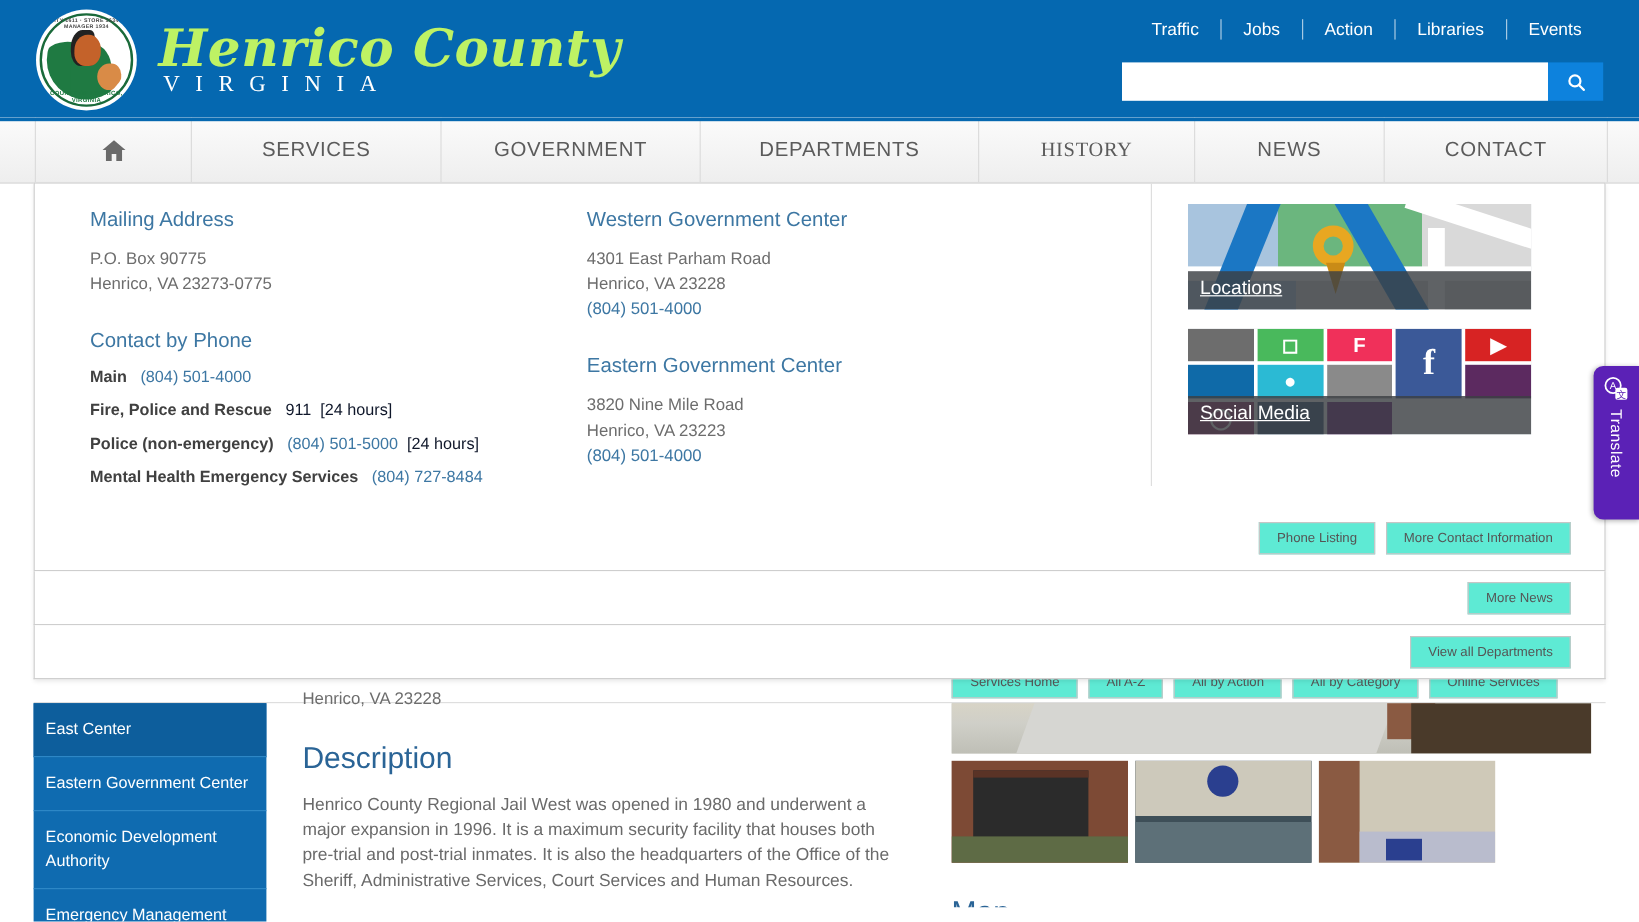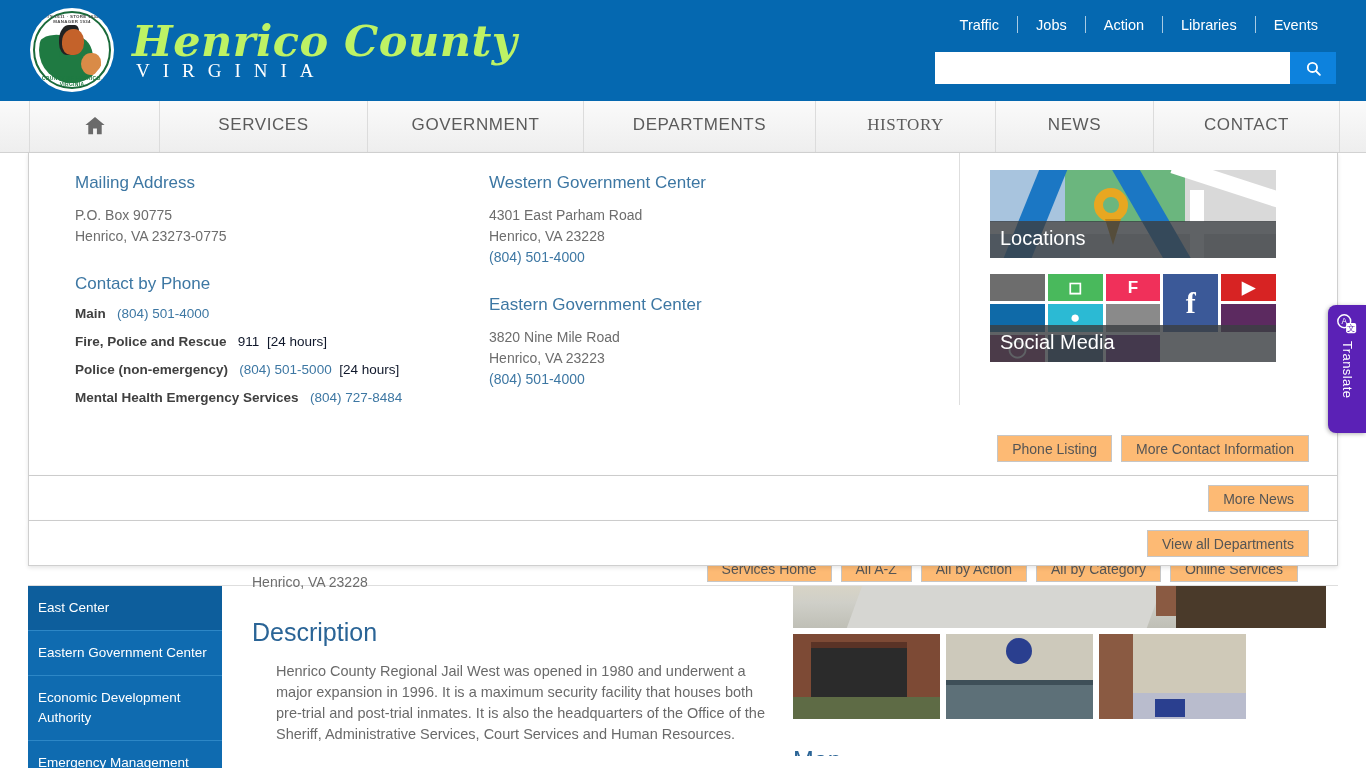--- a/index.html
+++ b/index.html
@@ -197,21 +197,21 @@
 
   
   .tile {
     width: 286px; height: 88px; position: relative;
     overflow: hidden; cursor: pointer; margin-bottom: 16px;
     background: #cfd8dc;
   }
   .tile-label {
     position: absolute; left: 0; bottom: 0; width: 100%;
     background: rgba(60,64,67,.82);
-    color: #fff; font-size: 20px; padding: 6px 10px 8px 10px;
+    color: #fff; font-size: 16px; padding: 6px 10px 8px 10px; text-decoration: underline;
   }
   
   .map-art { position: absolute; inset: 0; background: #d9d9d9; }
   .map-g1 { position: absolute; left: 0; top: 0; width: 90px; height: 100%; background: #a8c4de; }
   .map-g2 { position: absolute; left: 75px; top: 0; width: 120px; height: 58px; background: #6bb67e; }
   .map-r1 { position: absolute; left: 30px; top: -10px; width: 26px; height: 120px; background: #1b77c4; transform: rotate(22deg); }
   .map-r2 { position: absolute; left: 150px; top: -20px; width: 24px; height: 130px; background: #1b77c4; transform: rotate(-30deg); }
   .map-r3 { position: absolute; left: 180px; top: 6px; width: 120px; height: 16px; background: #ffffff; transform: rotate(18deg); }
   .map-r4 { position: absolute; left: 200px; top: 20px; width: 14px; height: 80px; background: #fff; }
   .map-r5 { position: absolute; left: 0; top: 52px; width: 100%; height: 12px; background: #fff; }
@@ -237,22 +237,22 @@
   .c-red { background: #d72323; } .c-dblue { background: #0f6aa8; }
   .c-cyan { background: #2bbad4; } .c-gray2 { background: #8a8a8a; }
   .c-purple { background: #5c2a60; } .c-mag { background: #8e2a64; }
   .c-vio { background: #6a1f7a; } .c-dk { background: #2f4f73; }
   .fb-span { grid-column: 4 / 5; grid-row: 1 / 3; font-size: 30px; font-family: "Liberation Serif", serif; }
 
   
   .btn {
     display: inline-flex; align-items: center; justify-content: center;
     height: 27px; padding: 0 14px;
-    border: 1px solid #c6c6c6; background: #fdba74;
-    font-size: 14px; color: #555; cursor: pointer;
+    border: 1px solid #c6c6c6; background: #5eead4;
+    font-size: 11px; color: #555; cursor: pointer;
     font-family: "Liberation Sans", sans-serif;
   }
   .btn-row {
     position: absolute; right: 28px; bottom: 13px;
     display: flex; gap: 9px;
   }
   .btn-row-mid { position: absolute; right: 28px; top: 9px; display: flex; gap: 9px; }
 
   
   .subnav {
@@ -281,21 +281,21 @@
   .main-col {
     position: absolute; left: 252px; top: -12px; width: 500px;
   }
   .addr-peek {
     font-size: 14px; color: #6d6d6d; height: 16px; overflow: hidden;
   }
   .desc-h {
     font-size: 25px; color: #2a6496; margin: 28px 0 14px 0; font-weight: normal;
   }
   .desc-p {
-    font-size: 14.5px; color: #6a6a6a; line-height: 21px; width: 490px; margin-left: 24px;
+    font-size: 14.5px; color: #6a6a6a; line-height: 21px; width: 490px;
   }
 
   .gallery { position: absolute; left: 793px; top: 0; width: 535px; }
   .hero {
     width: 533px; height: 42px; overflow: hidden; position: relative;
     background: #cbcbc2;
   }
   .hero-walk { position: absolute; inset: 0; background: linear-gradient(180deg,#d8d4c6 0%, #cfcfc8 40%, #bfbfb6 100%); }
   .hero-path { position: absolute; left: 60px; top: -10px; width: 300px; height: 70px; background: #d6d6d2; transform: skewX(-20deg); }
   .hero-dirt { position: absolute; right: 0; top: 0; width: 150px; height: 100%; background: #4a3a2a; }

